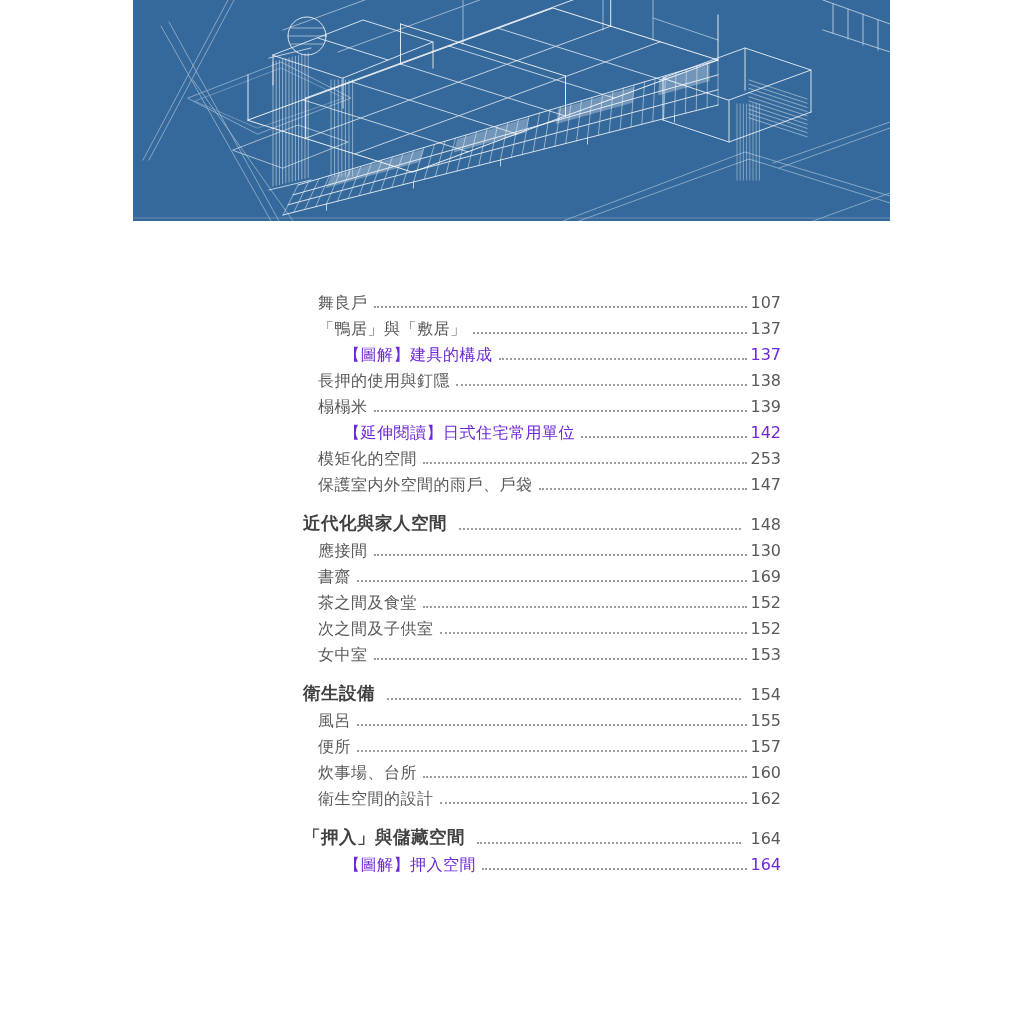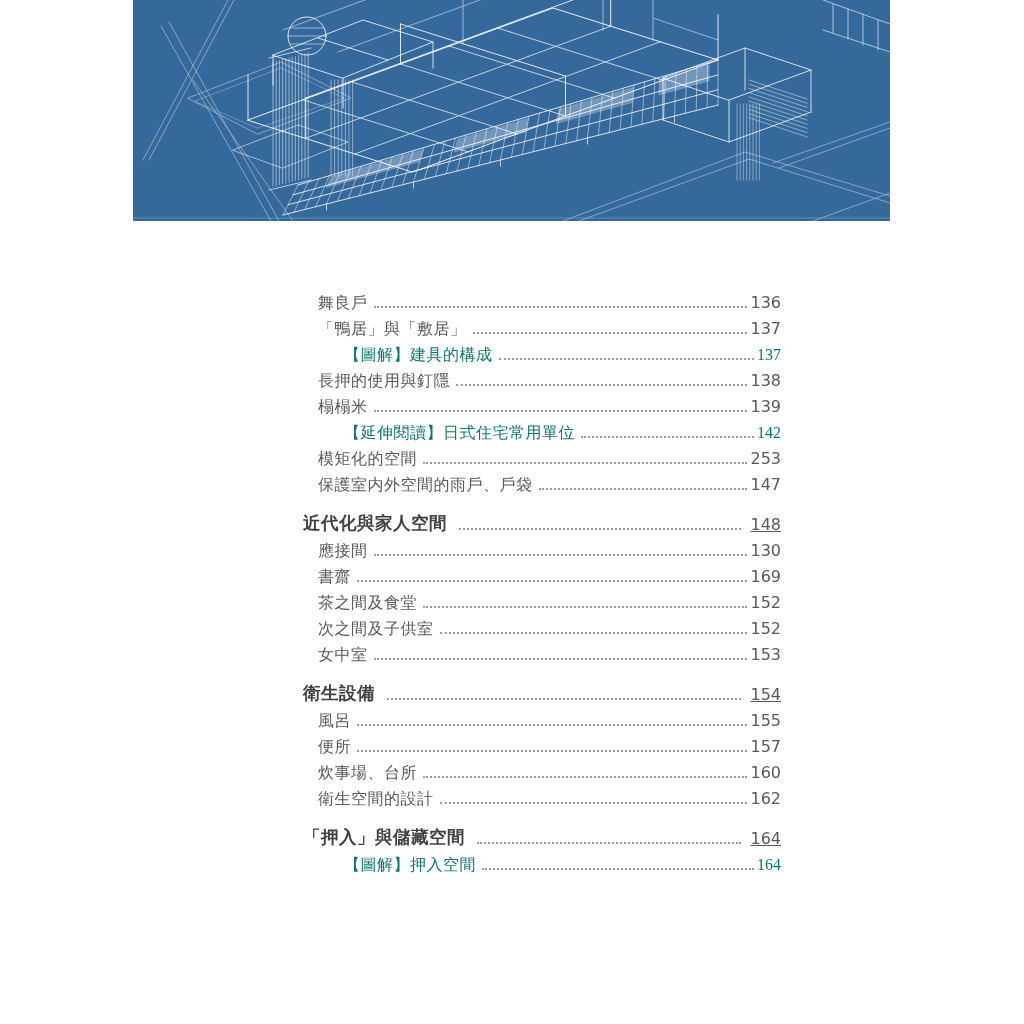--- a/index.html
+++ b/index.html
@@ -13,27 +13,27 @@
   }
   .hero svg{display:block;width:100%;height:100%;}
   .toc{
     position:absolute;left:303px;top:286px;width:478px;
   }
   .row{
     display:flex;align-items:flex-end;height:26px;
     color:#58595b;font-size:16px;line-height:1.2;
   }
   .row.item{padding-left:15px;}
-  .row.subitem{padding-left:41px;color:#0f766e;font-family:Liberation Serif, serif;}
+  .row.subitem{padding-left:41px;color:#6d28d9;}
   .row.heading{
     margin-top:14px;font-weight:bold;font-size:17.5px;color:#414042;
     letter-spacing:1px;
     gap:6px;
   }
-  .row.heading .page{font-weight:400;font-size:16px;color:#58595b;letter-spacing:0;text-decoration:underline;}
+  .row.heading .page{font-weight:400;font-size:16px;color:#58595b;letter-spacing:0;}
   .label{white-space:nowrap;letter-spacing:0.5px;}
   .dots{
     flex:1;min-width:18px;align-self:flex-end;
     border-bottom:2px dotted #9a9ca0;margin:0 3px 4px 6px;
   }
   .page{font-size:16px;}
 </style>
 </head>
 <body>
 
@@ -222,21 +222,21 @@
           <polygon points="526.116,79.216 576.588,64.288 576.4739999999999,81.274 525.318,95.518" fill="#ffffff" opacity="0.3"></polygon>
         </g>
     </g>
   </svg>
 </div>
 
 <div class="toc" id="toc-list">
     <div class="row item">
       <span class="label">舞良戶</span>
       <span class="dots"></span>
-      <span class="page">136</span>
+      <span class="page">107</span>
     </div>
     <div class="row item">
       <span class="label">「鴨居」與「敷居」</span>
       <span class="dots"></span>
       <span class="page">137</span>
     </div>
     <div class="row subitem">
       <span class="label">【圖解】建具的構成</span>
       <span class="dots"></span>
       <span class="page">137</span>

